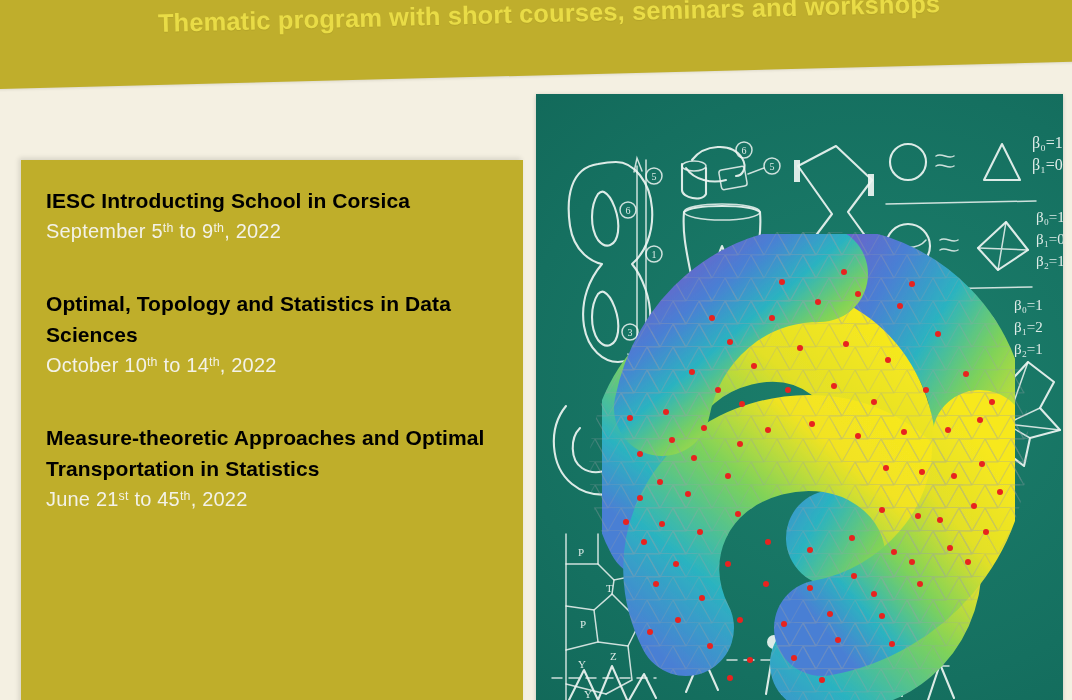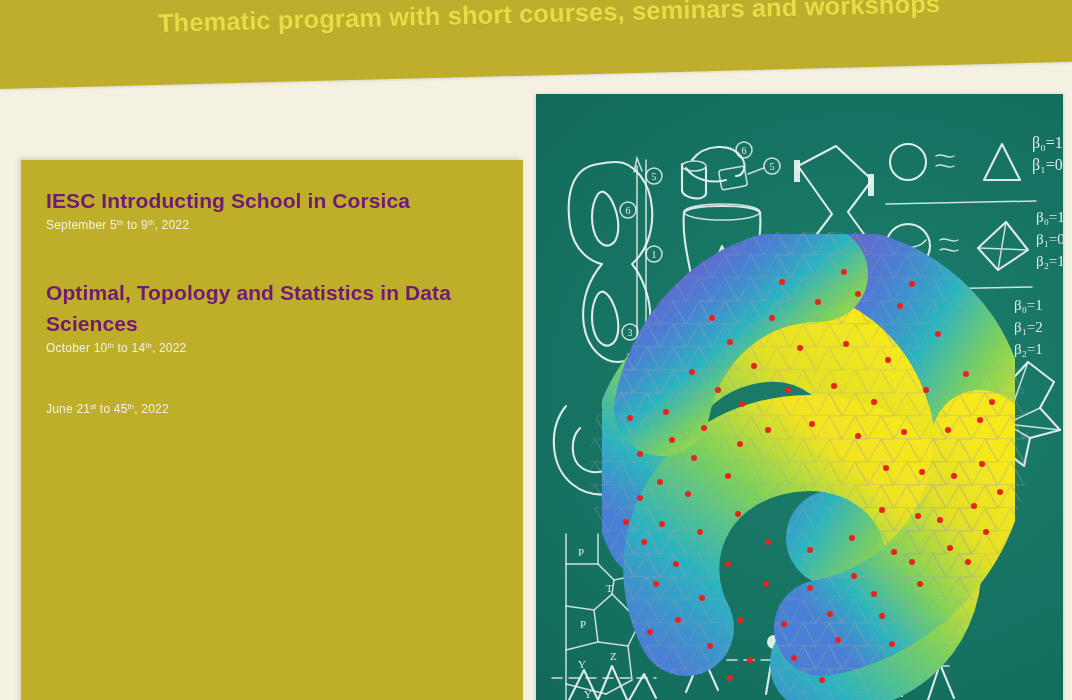--- a/index.html
+++ b/index.html
@@ -35,25 +35,25 @@
     position:absolute;left:21px;top:160px;width:502px;height:560px;
     background:#bfae2a;
     box-shadow:-2px -2px 5px rgba(0,0,0,.12);
   }
   .events{
     position:absolute;left:25px;top:26px;right:14px;
   }
   .event{margin-bottom:44px;}
   .event:last-child{margin-bottom:0;}
   .ev-title{
-    color:#701a75;font-size:21px;font-weight:700;line-height:1.45;
+    color:#000000;font-size:21px;font-weight:700;line-height:1.45;
     letter-spacing:.1px;
   }
   .ev-date{
-    color:#f3f2e8;font-size:12px;font-weight:300;line-height:1.4;
+    color:#f3f2e8;font-size:20px;font-weight:300;line-height:1.4;
     letter-spacing:.2px;margin-top:1px;
   }
   .ev-date sup{font-size:.62em;vertical-align:.52em;line-height:0;}
 
   
   .photo{
     position:absolute;left:536px;top:94px;width:527px;height:612px;
     background:#14705f;overflow:hidden;
     box-shadow:0 1px 4px rgba(0,0,0,.18);
   }
@@ -100,20 +100,21 @@
         <div class="ev-title">Optimal, Topology and Statistics in Data Sciences</div>
         <div class="ev-date">
           <span>October</span>
           <span>10</span><sup>th</sup>
           <span>to</span>
           <span>14</span><sup>th</sup>, <span>2022</span>
         </div>
       </div>
 
       <div class="event">
+        <div class="ev-title">Measure-theoretic Approaches and Optimal Transportation in Statistics</div>
         <div class="ev-date">
           <span>June</span>
           <span>21</span><sup>st</sup>
           <span>to</span>
           <span>45</span><sup>th</sup>, <span>2022</span>
         </div>
       </div>
 
     </div>
   </div>

